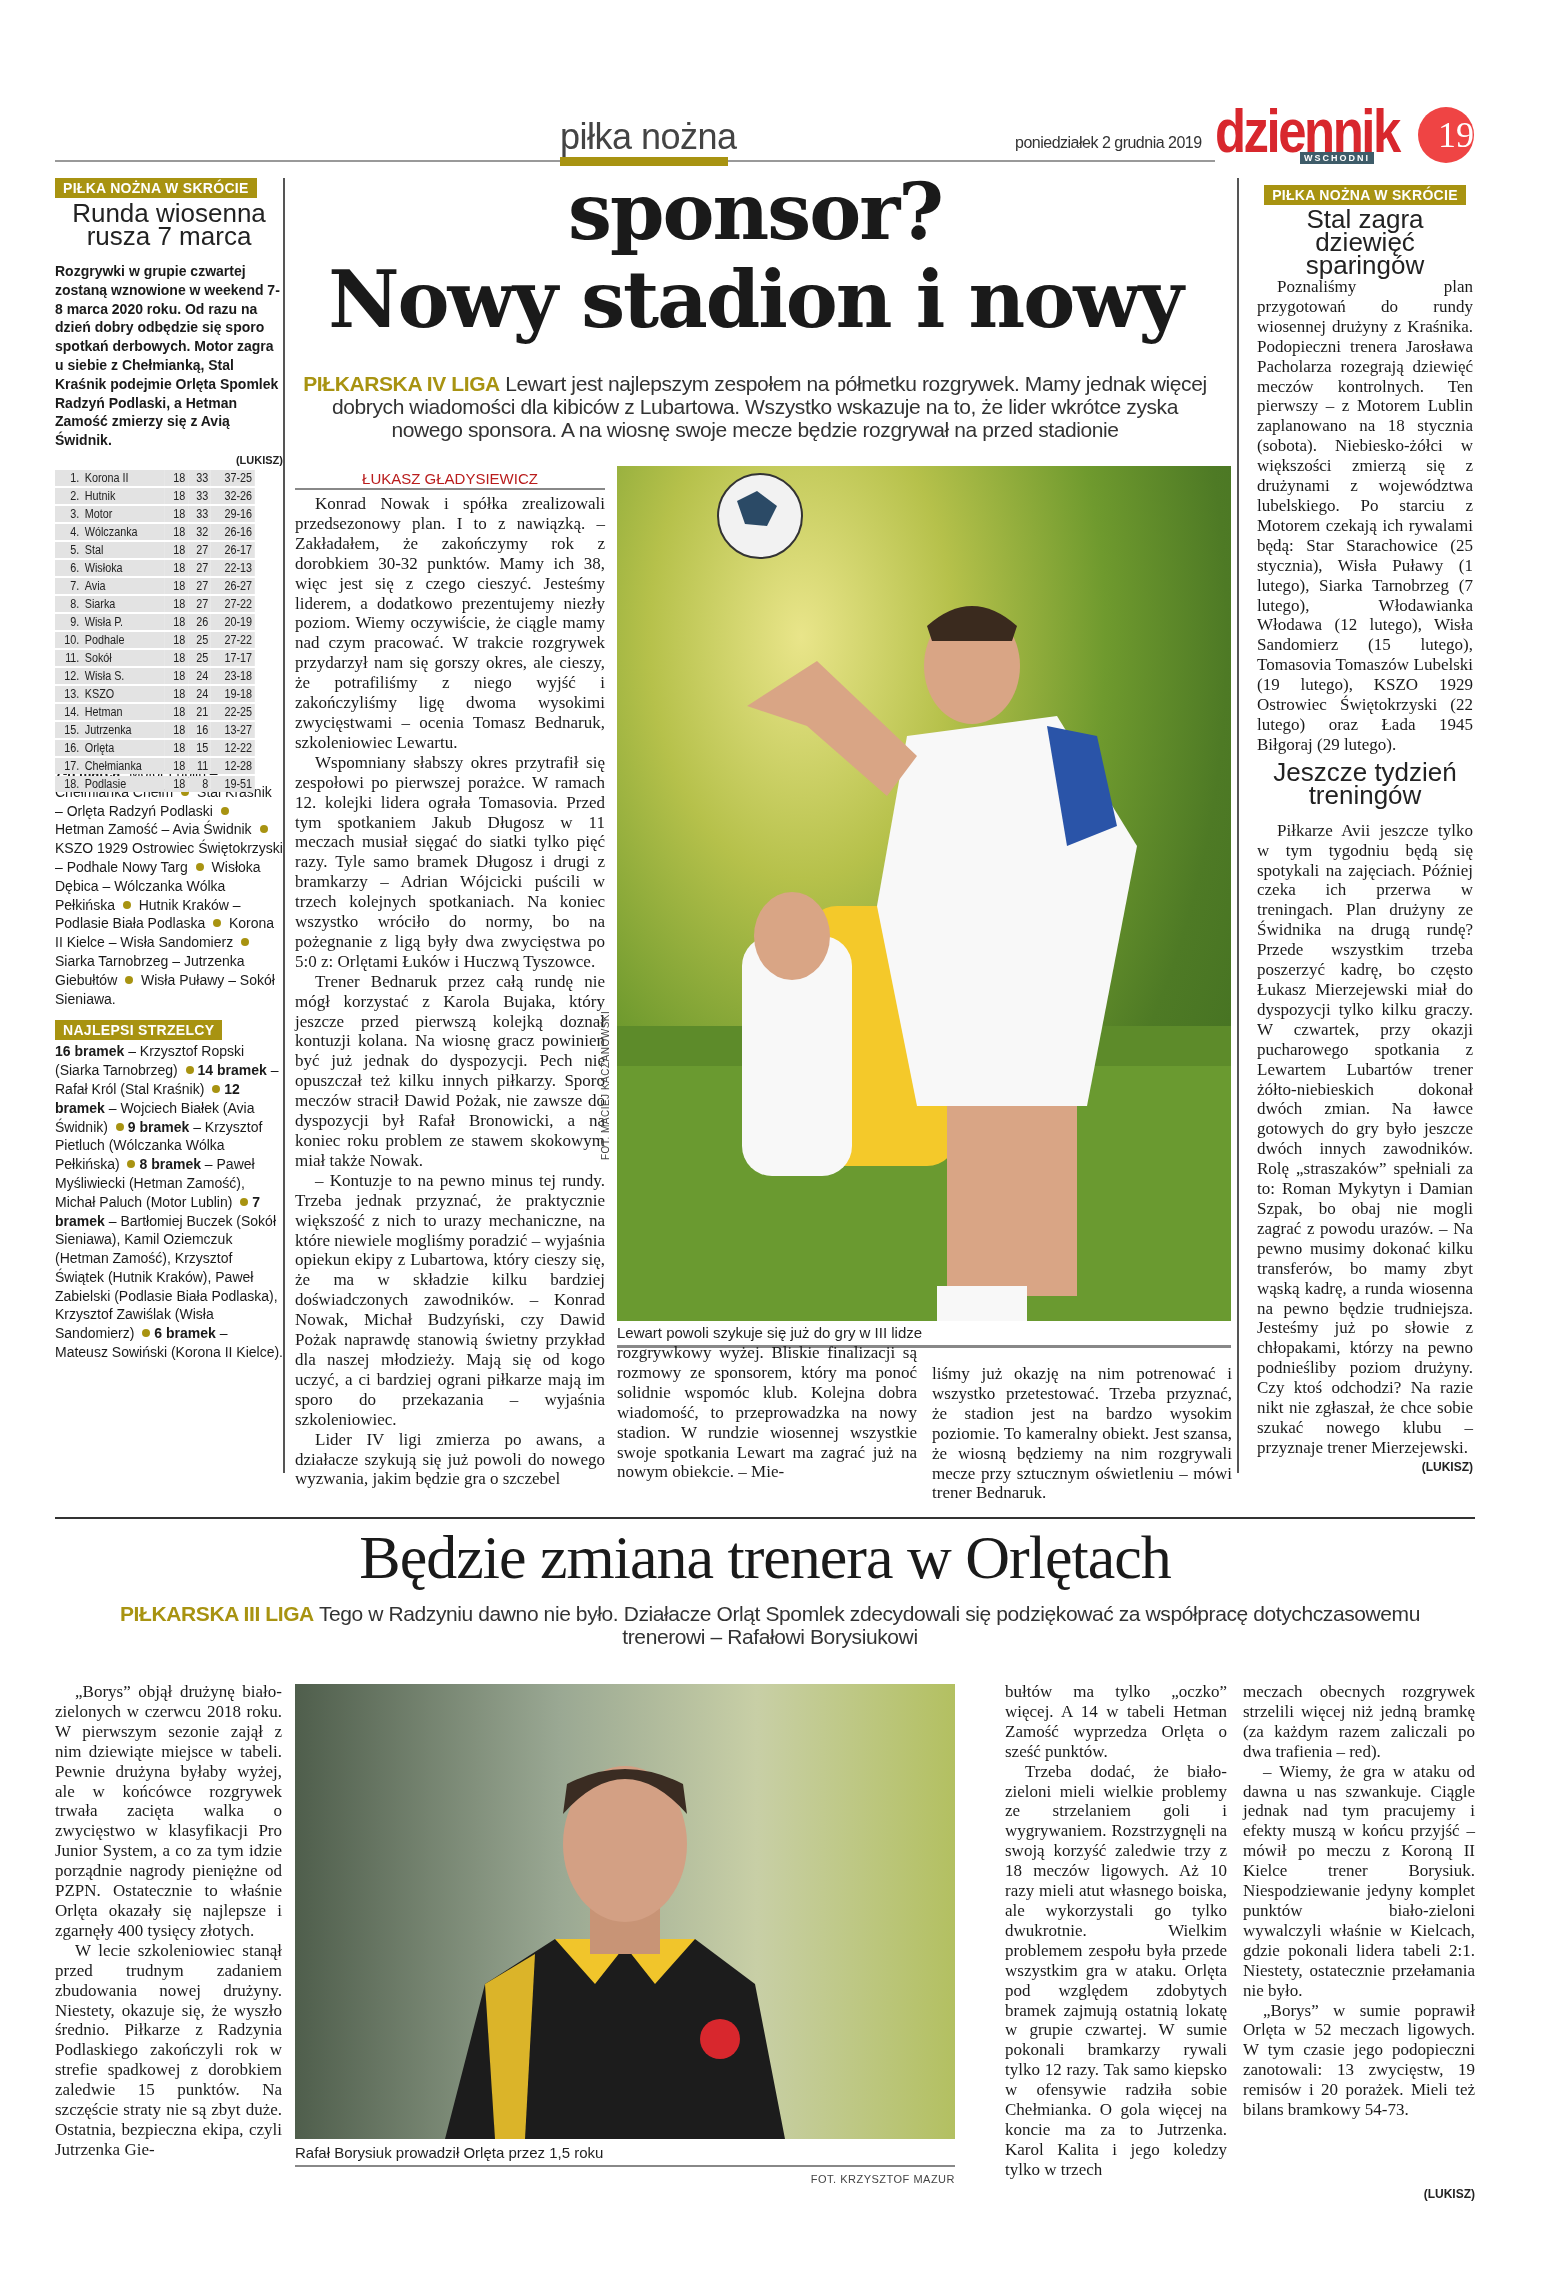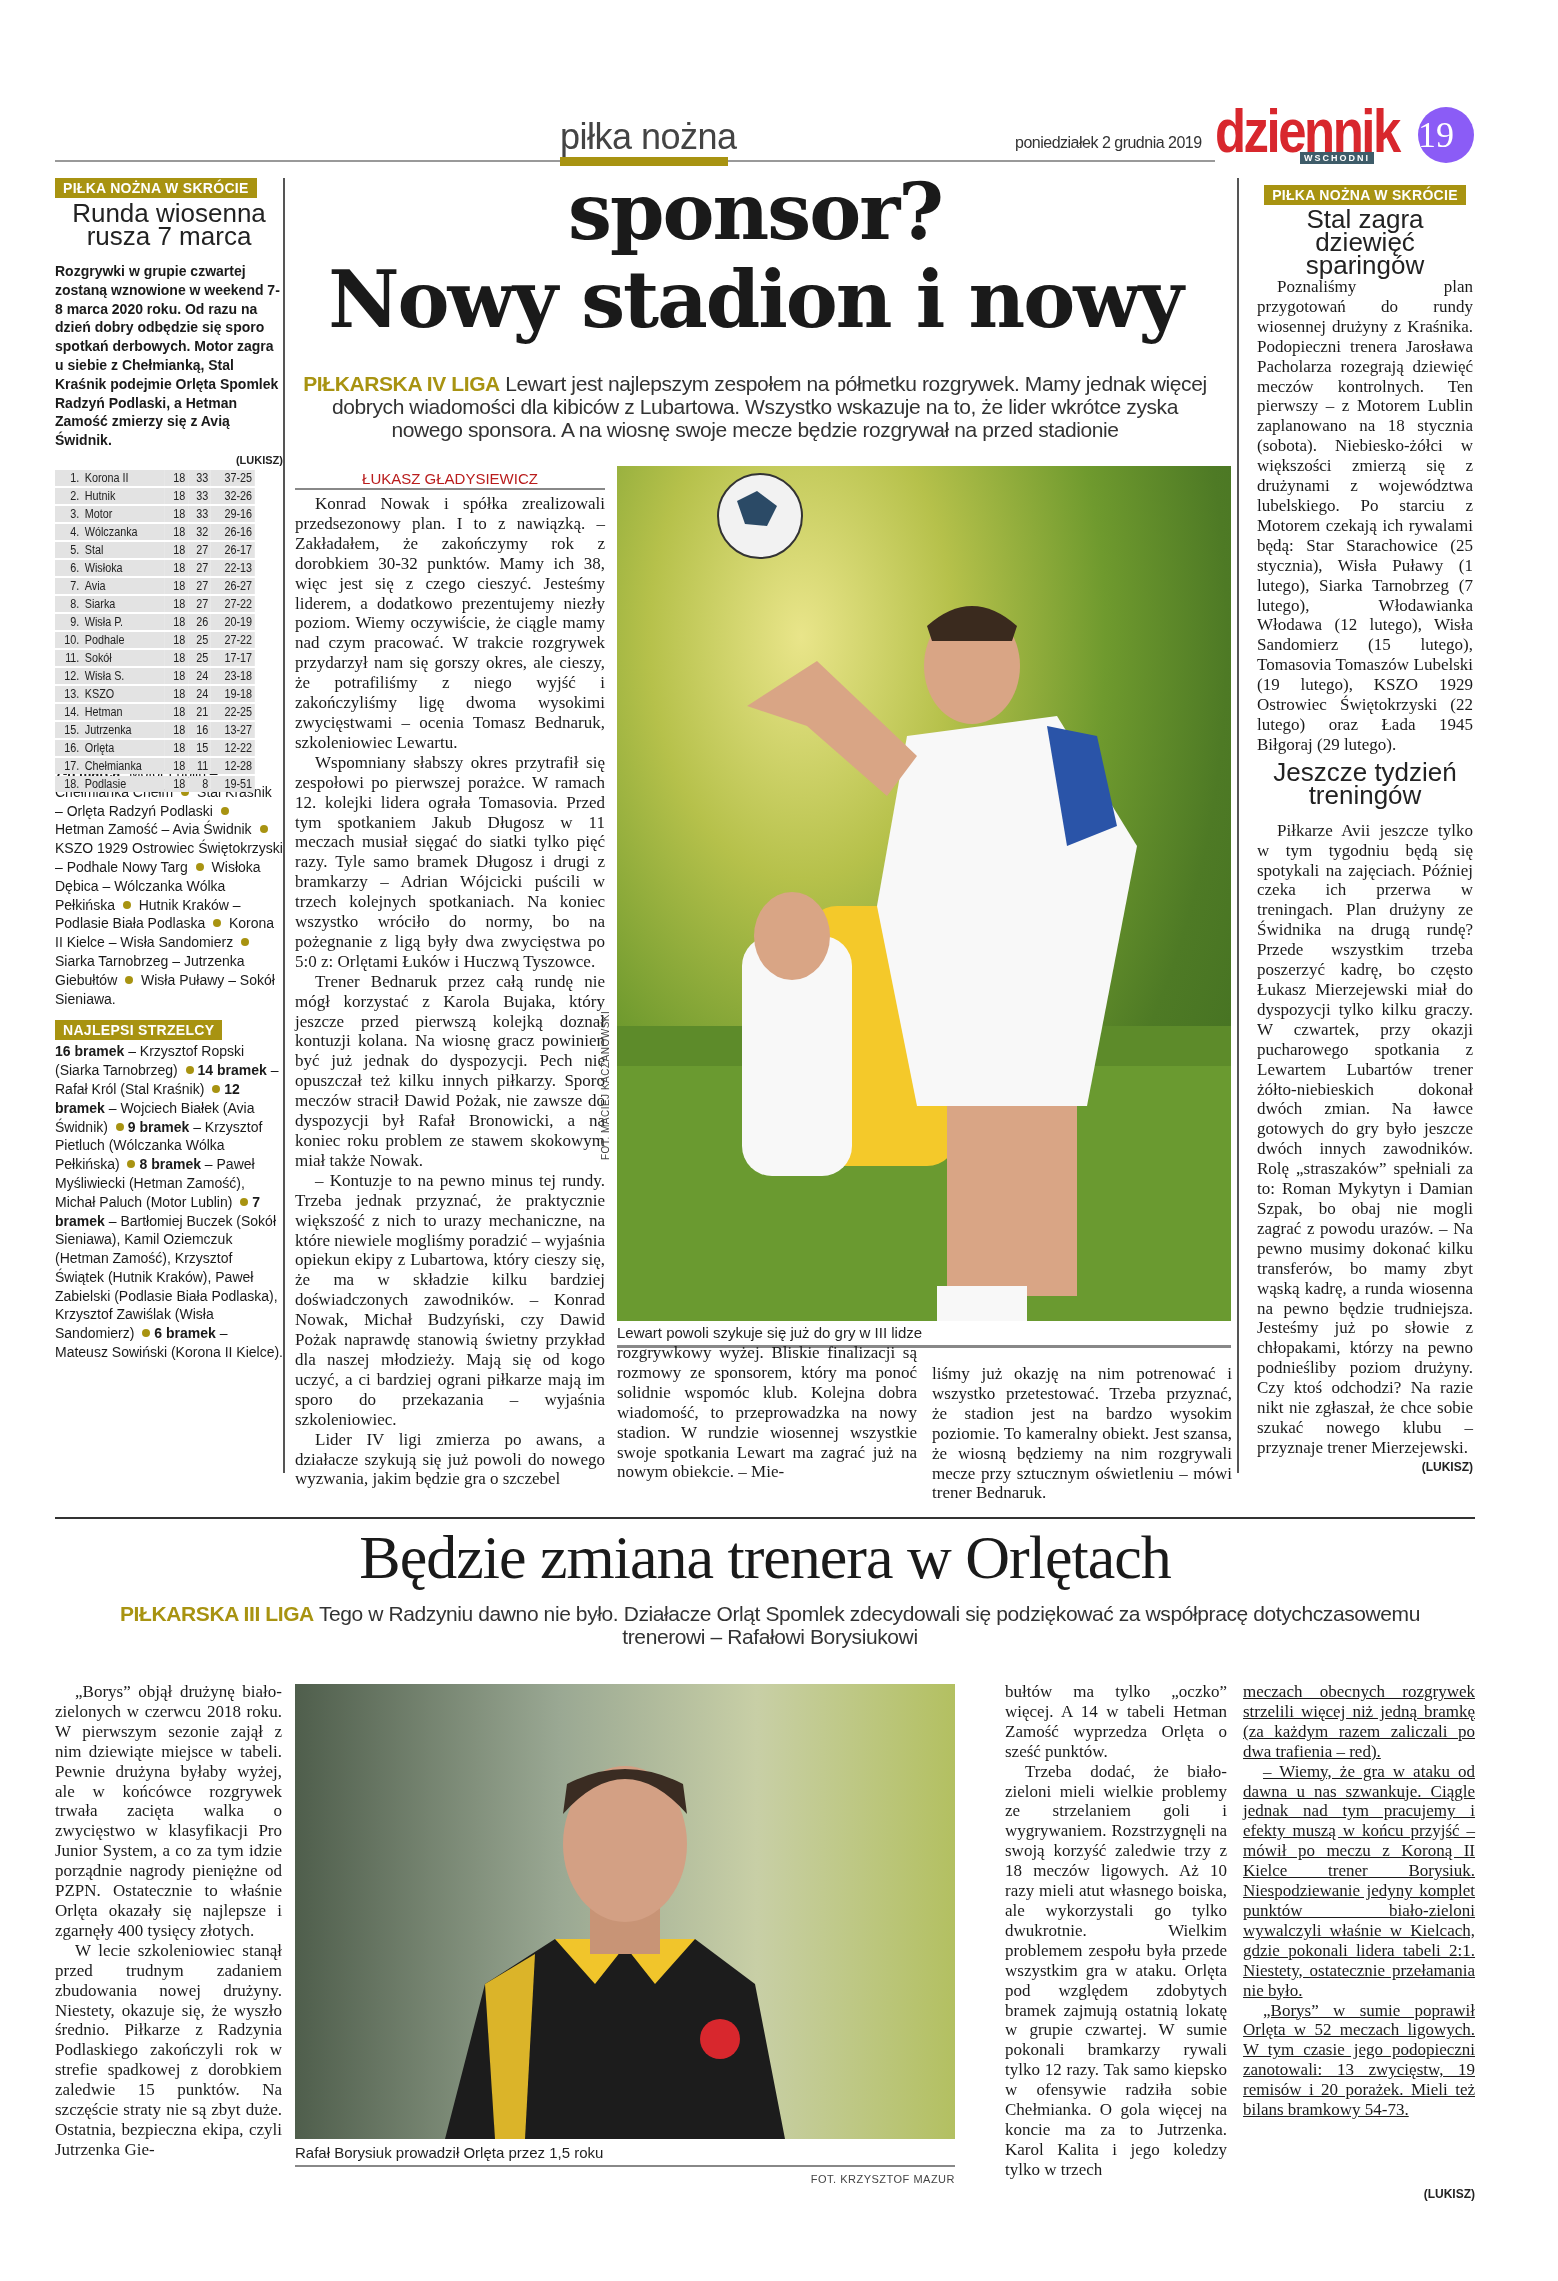--- a/index.html
+++ b/index.html
@@ -7,21 +7,21 @@
   body { position: relative; font-family: "DejaVu Serif", serif; color: #1a1a1a; }
   .abs { position: absolute; }
 
   
   .section-title { left: 560px; top: 116px; font-family: "Liberation Sans", sans-serif; font-size: 36px; font-weight: 300; color: #444; letter-spacing: -0.5px; }
   .section-underline { left: 560px; top: 157px; width: 168px; height: 9px; background: #a89311; }
   .header-rule { left: 55px; top: 160px; width: 1160px; height: 2px; background: #999; }
   .date { left: 1015px; top: 134px; font-family: "Liberation Sans", sans-serif; font-size: 16px; color: #333; letter-spacing: -0.5px; }
   .logo { left: 1215px; top: 100px; font-family: "Liberation Sans", sans-serif; font-weight: 900; font-size: 62px; color: #d8272d; letter-spacing: -3px; line-height: 62px; transform: scaleX(0.82); transform-origin: left top; }
   .logo-sub { left: 1300px; top: 152px; background: #3e5c69; color: #fff; font-family: "Liberation Sans", sans-serif; font-size: 9px; font-weight: bold; letter-spacing: 2px; padding: 1px 4px; }
-  .page-num { left: 1418px; top: 107px; width: 56px; height: 56px; border-radius: 50%; background: #8b5cf6; color: #fff; font-family: "Liberation Serif", serif; font-size: 36px; text-align: left; line-height: 56px; }
+  .page-num { left: 1418px; top: 107px; width: 56px; height: 56px; border-radius: 50%; background: #ef4444; color: #fff; font-family: "Liberation Serif", serif; font-size: 36px; text-align: right; line-height: 56px; }
 
   
   .kicker { display: inline-block; font-family: "Liberation Sans", sans-serif; font-weight: 900; font-size: 14px; padding: 2px 8px; background: #a89311; color: #fff; letter-spacing: 0.3px; }
   .sidebar-head { font-family: "Liberation Sans", sans-serif; font-weight: 300; font-size: 26px; text-align: center; line-height: 23px; color: #222; }
   .bold-sans { font-family: "Liberation Sans", sans-serif; font-weight: bold; font-size: 14px; line-height: 18.8px; color: #1a1a1a; }
   .dot { display: inline-block; width: 8px; height: 8px; border-radius: 50%; background: #a89311; margin: 0 4px; vertical-align: 1px; }
   .vrule { width: 2px; background: #555; }
   .hrule { height: 2px; background: #555; }
 
   table.standings { border-collapse: separate; border-spacing: 0 2px; width: 222px; font-family: "Liberation Sans", sans-serif; font-size: 12px; transform: scaleX(0.9); transform-origin: left top; }
@@ -298,18 +298,18 @@
     <circle cx="425" cy="355" r="20" fill="#d8272d"></circle>
   </svg>
 </div>
 <div class="abs caption" style="left:295px; top:2144px; width:660px; border-bottom-width:2px;">Rafał Borysiuk prowadził Orlęta przez 1,5 roku</div>
 <div class="abs credit" style="left:295px; top:2173px; width:660px; text-align:right;">FOT. KRZYSZTOF MAZUR</div>
 
 <div class="abs body-text" style="left:1005px; top:1682px; width:222px;" id="a2col2">
     <p style="text-indent: 0px;">bułtów ma tylko „oczko” więcej. A 14 w tabeli Hetman Zamość wyprzedza Orlęta o sześć punktów.</p>
     <p>Trzeba dodać, że biało-zieloni mieli wielkie problemy ze strzelaniem goli i wygrywaniem. Rozstrzygnęli na swoją korzyść zaledwie trzy z 18 meczów ligowych. Aż 10 razy mieli atut własnego boiska, ale wykorzystali go tylko dwukrotnie. Wielkim problemem zespołu była przede wszystkim gra w ataku. Orlęta pod względem zdobytych bramek zajmują ostatnią lokatę w grupie czwartej. W sumie pokonali bramkarzy rywali tylko 12 razy. Tak samo kiepsko w ofensywie radziła sobie Chełmianka. O gola więcej na koncie ma za to Jutrzenka. Karol Kalita i jego koledzy tylko w trzech</p>
   </div>
-<div class="abs body-text" style="left:1243px; top:1682px; width:232px;text-decoration:underline;" id="a2col3">
+<div class="abs body-text" style="left:1243px; top:1682px; width:232px;" id="a2col3">
     <p style="text-indent: 0px;">meczach obecnych rozgrywek strzelili więcej niż jedną bramkę (za każdym razem zaliczali po dwa trafienia – red).</p>
     <p>– Wiemy, że gra w ataku od dawna u nas szwankuje. Ciągle jednak nad tym pracujemy i efekty muszą w końcu przyjść – mówił po meczu z Koroną II Kielce trener Borysiuk. Niespodziewanie jedyny komplet punktów biało-zieloni wywalczyli właśnie w Kielcach, gdzie pokonali lidera tabeli 2:1. Niestety, ostatecznie przełamania nie było.</p>
     <p>„Borys” w sumie poprawił Orlęta w 52 meczach ligowych. W tym czasie jego podopieczni zanotowali: 13 zwycięstw, 19 remisów i 20 porażek. Mieli też bilans bramkowy 54-73.</p>
   </div>
 <div class="abs sig" style="left:1243px; top:2187px; width:232px;">(LUKISZ)</div>
 
 </body></html>

